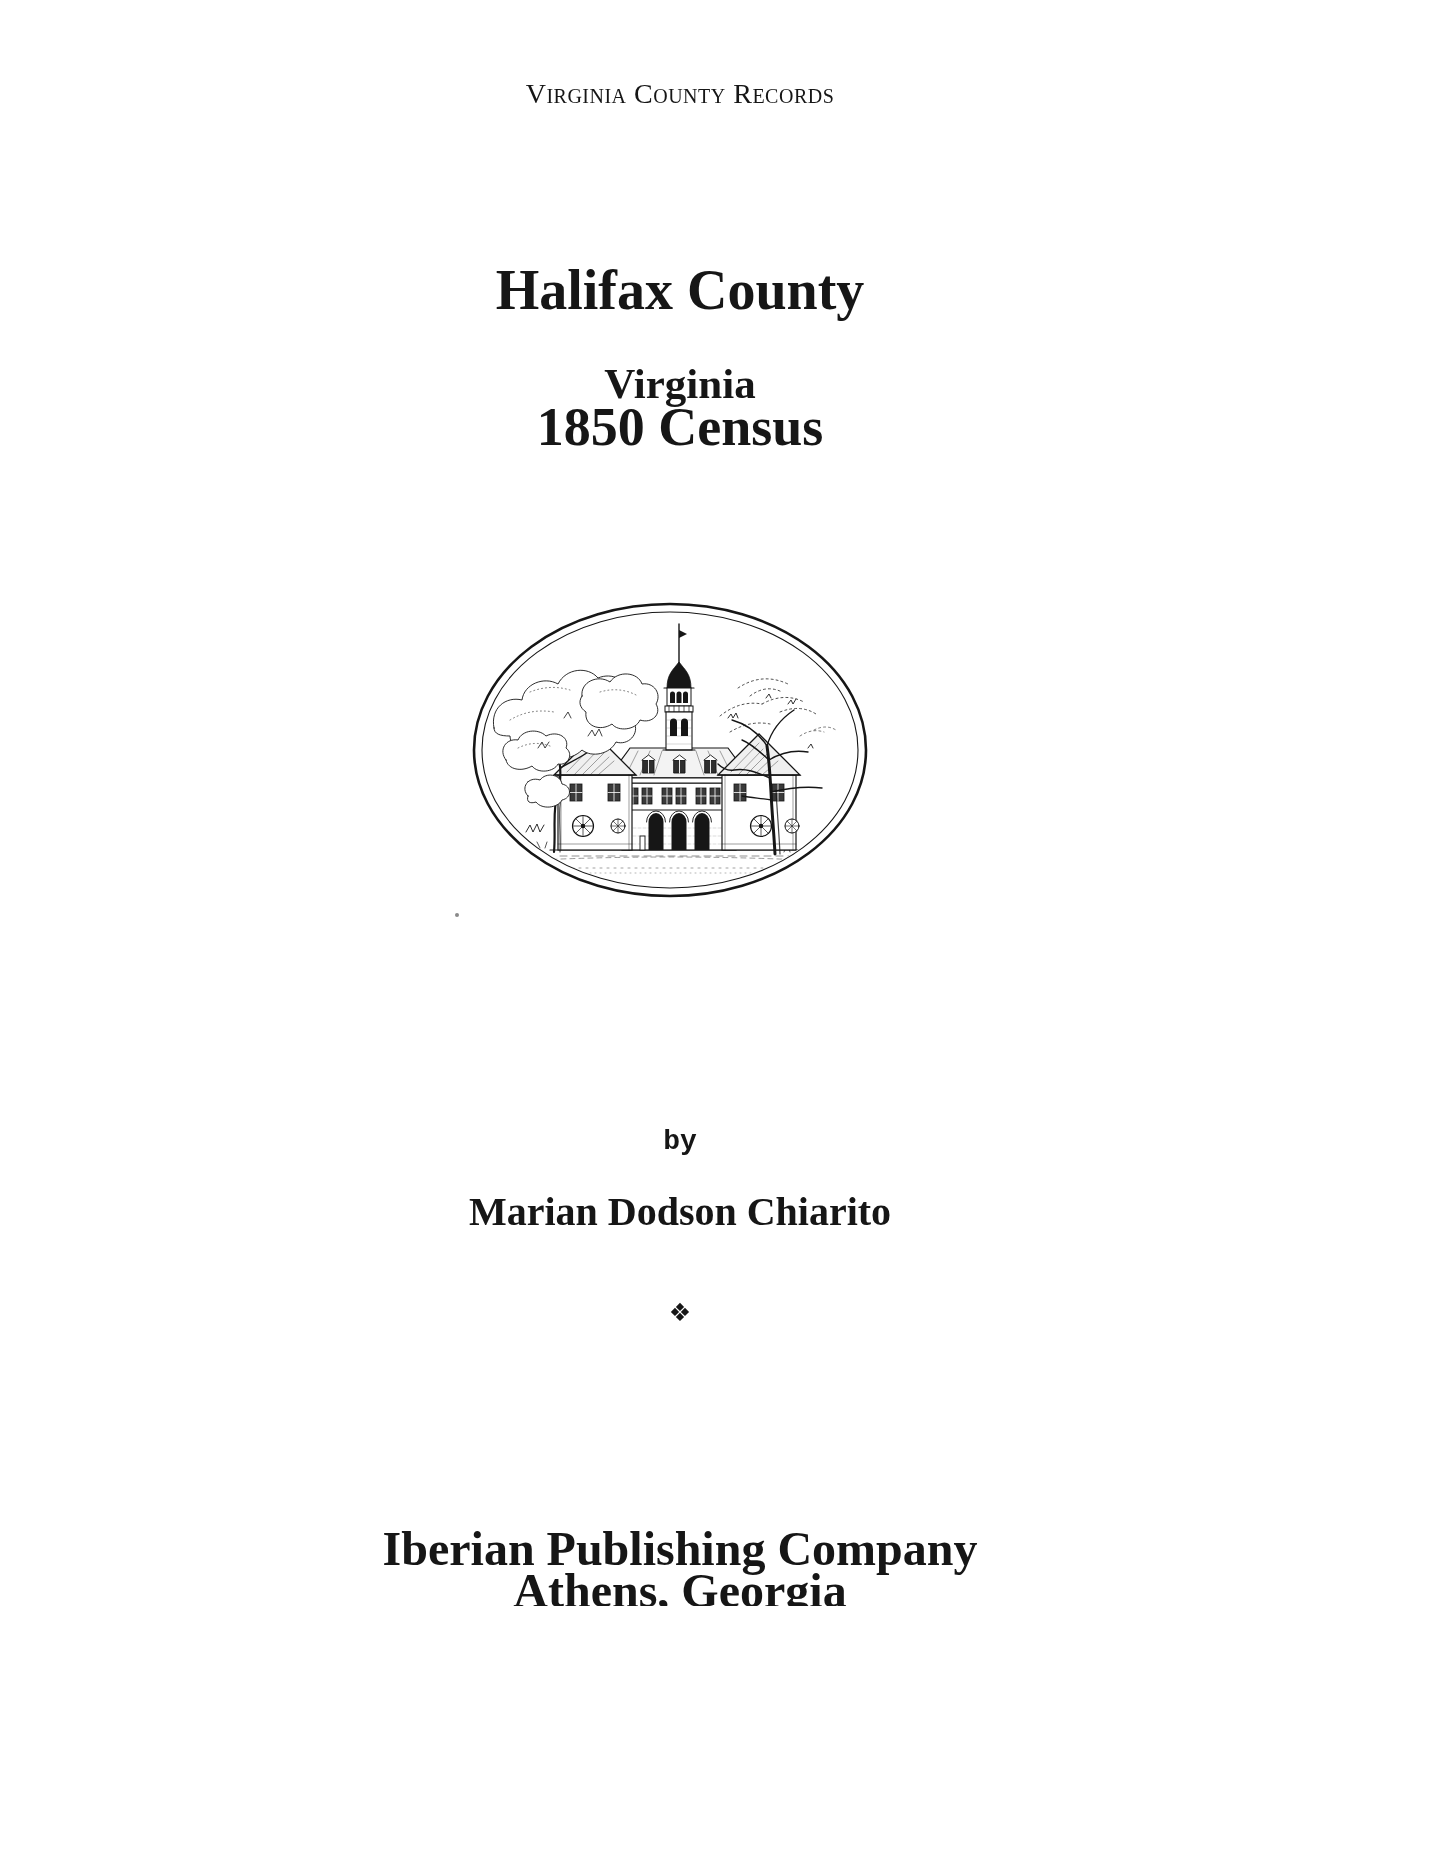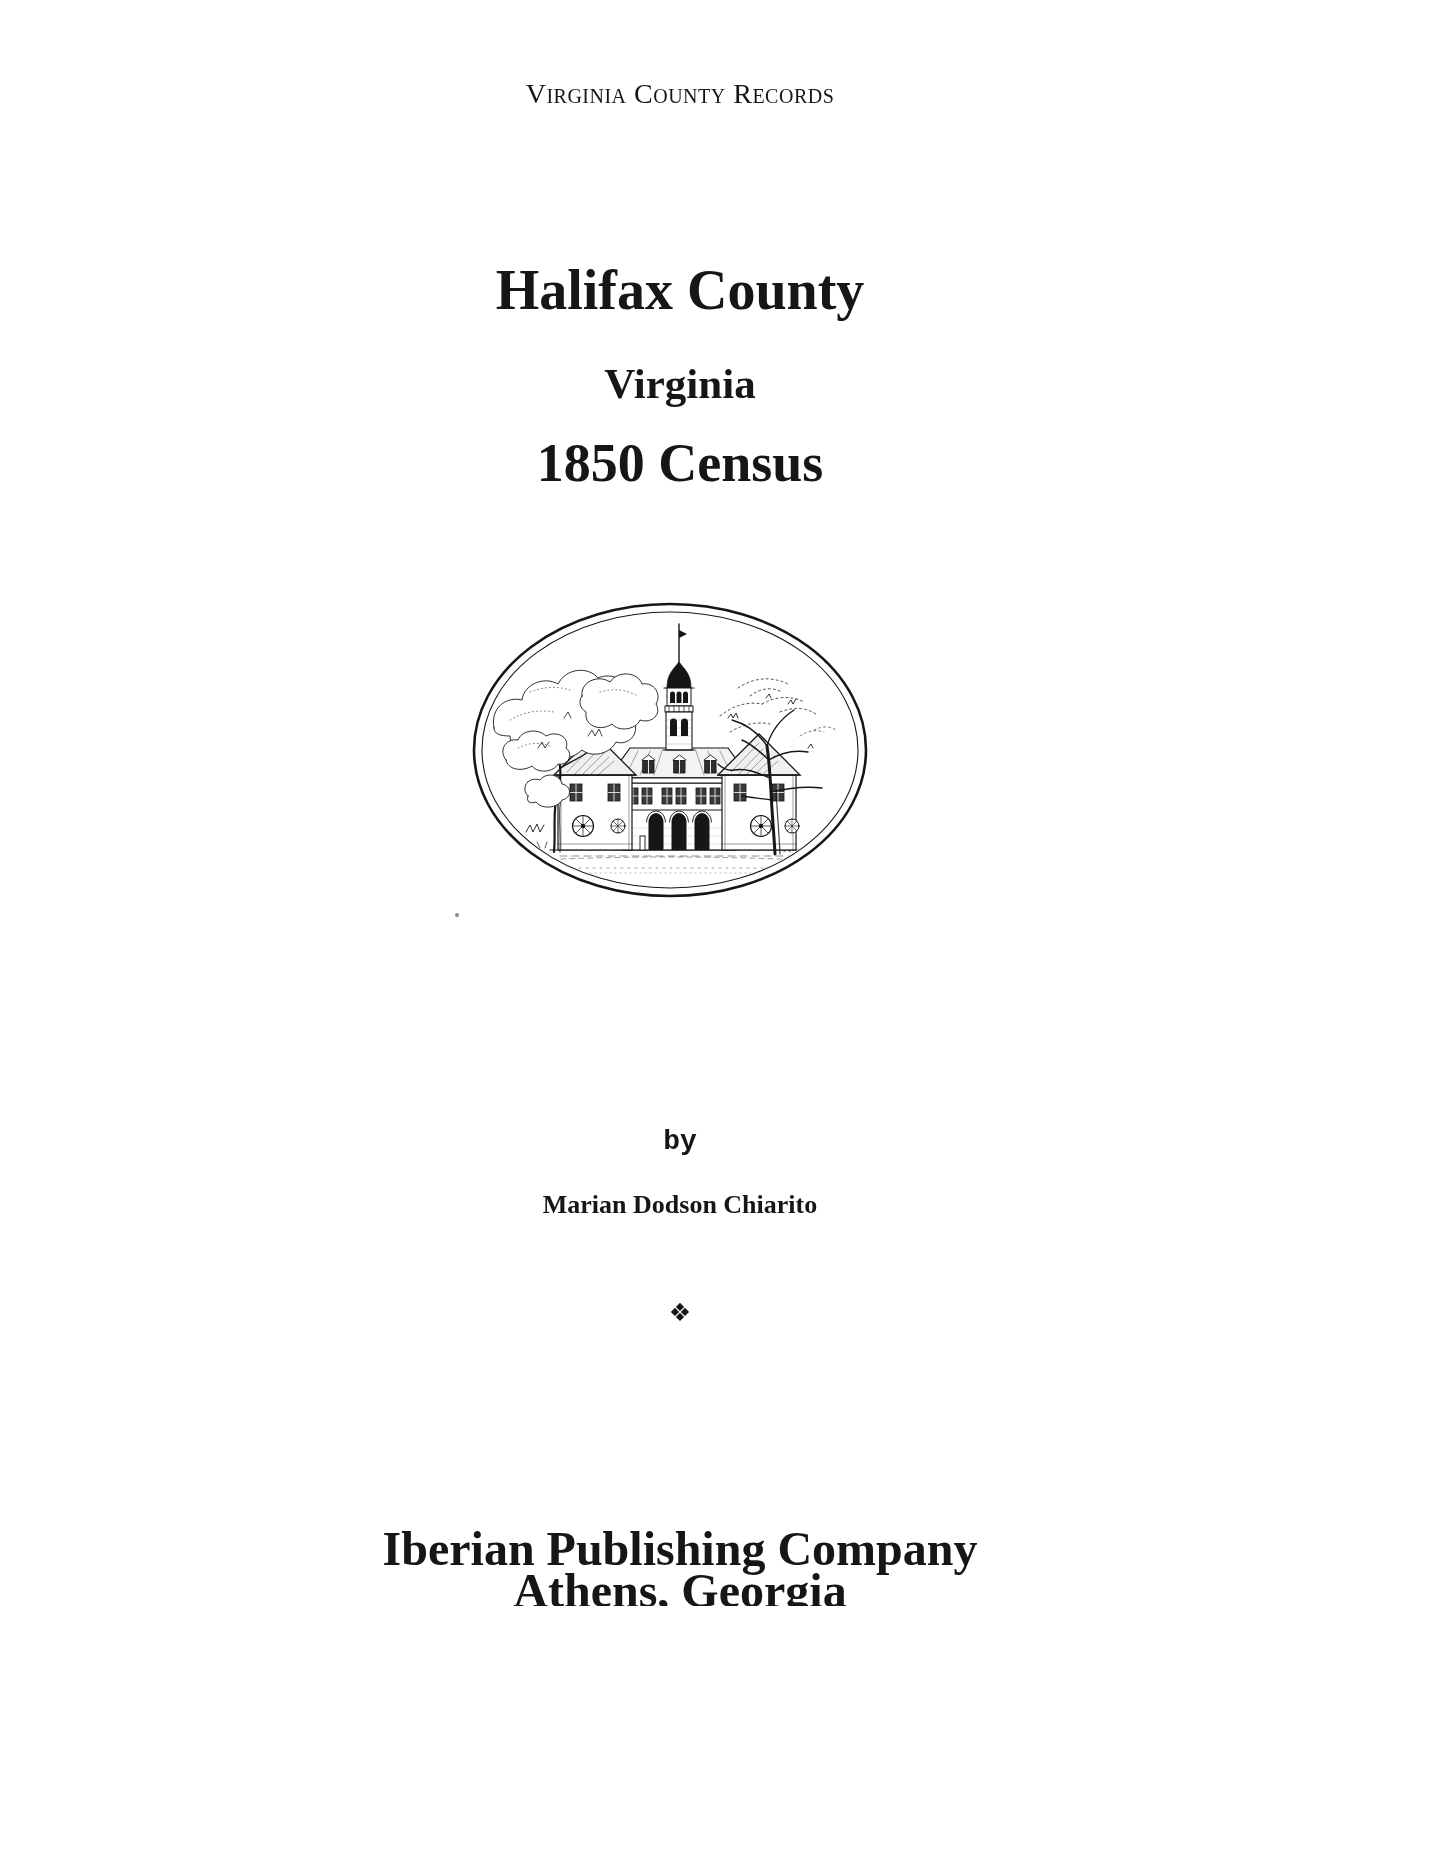--- a/index.html
+++ b/index.html
@@ -21,35 +21,35 @@
     top:80px;font-size:28px;font-variant:small-caps;
     letter-spacing:.5px;font-weight:400;
   }
   .title{
     top:262px;font-size:56px;font-weight:700;margin:0;
   }
   .subtitle{
     top:362px;font-size:43px;font-weight:700;
   }
   .edition{
-    top:436px;font-size:54px;font-weight:700;
+    top:400px;font-size:54px;font-weight:700;
   }
   .oval-figure{
     position:absolute;left:470px;top:600px;width:400px;height:300px;margin:0;
   }
   .oval-figure svg{display:block;width:400px;height:300px;}
   .scan-speck{
     position:absolute;left:455px;top:913px;width:4px;height:4px;
     border-radius:50%;background:#8a8a8a;
   }
   .byline{
     top:1128px;font-size:28px;font-weight:700;font-family:Liberation Mono, monospace;
   }
   .author{
-    top:1192px;font-size:26px;font-weight:700;
+    top:1192px;font-size:40px;font-weight:700;
   }
   .ornament{
     top:1300px;font-size:25px;
     font-family:"DejaVu Sans","Liberation Sans",sans-serif;
   }
   .publisher{
     top:1528px;font-size:48px;font-weight:700;line-height:42px;
   }
 </style>
 </head>

